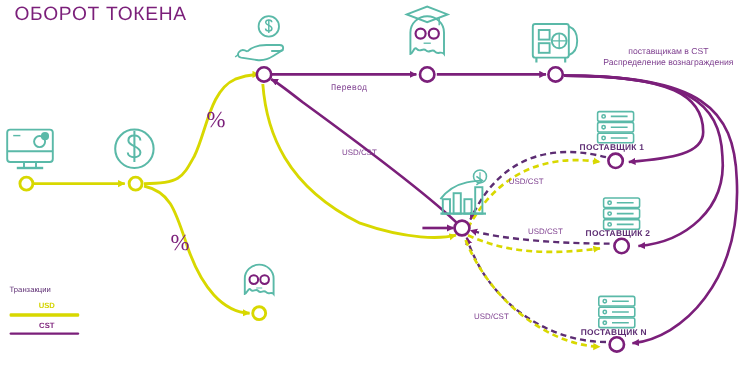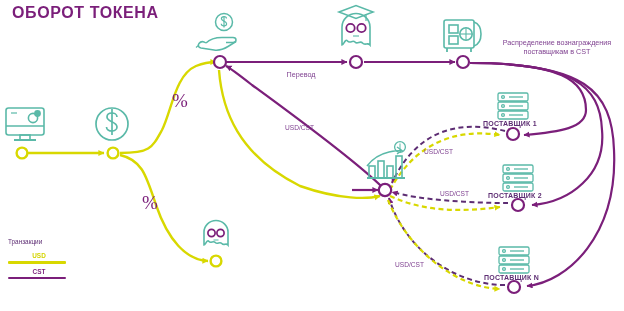--- a/index.html
+++ b/index.html
@@ -2,21 +2,21 @@
 <html><head>
 <meta charset="utf-8">
 <style>
   html,body{margin:0;padding:0;background:#ffffff;}
   body{width:624px;height:311px;overflow:hidden;
        font-family:"Liberation Sans","DejaVu Sans",sans-serif;}
   #stage{position:relative;width:624px;height:311px;background:#fff;}
   #diagram{position:absolute;inset:0;}
   .title{
     position:absolute;left:12px;top:4px;
-    font-size:16px;font-weight:bold;letter-spacing:.6px;
+    font-size:16px;font-weight:normal;letter-spacing:.6px;
     color:#7b1f7a;font-family:"Liberation Sans",sans-serif;
   }
   .lbl{position:absolute;color:#7e3f8f;font-size:7.2px;line-height:1.25;}
   .lbl.center{text-align:center;}
   .lbl-sm{font-size:6.6px;}
   .supplier{
     position:absolute;color:#5d2d73;font-size:7px;font-weight:bold;
     letter-spacing:.2px;white-space:nowrap;
   }
   .legend{position:absolute;left:8px;top:238px;width:62px;}
@@ -184,27 +184,27 @@
         <line x1="510" y1="251" x2="524" y2="251"></line>
       <circle cx="504" cy="260" r="1.4"></circle>
         <line x1="510" y1="260" x2="524" y2="260"></line>
       <circle cx="504" cy="269" r="1.4"></circle>
         <line x1="510" y1="269" x2="524" y2="269"></line>
     </g>
   </svg>
 
   <div class="title">ОБОРОТ ТОКЕНА</div>
 
-  <div class="lbl center" style="left:246px;top:70px;width:110px;">
+  <div class="lbl center" style="left:236px;top:70px;width:110px;font-family:Liberation Mono, monospace;">
     <div>Перевод</div>
   </div>
 
   <div class="lbl center" style="left:492px;top:38px;width:130px;">
+    <div>поставщикам в CST</div>
     <div>Распределение вознаграждения</div>
-    <div>поставщикам в CST</div>
   </div>
 
   <div class="lbl lbl-sm" style="left:285px;top:124px;">USD/CST</div>
   <div class="lbl lbl-sm" style="left:424px;top:148px;">USD/CST</div>
   <div class="lbl lbl-sm" style="left:440px;top:190px;">USD/CST</div>
   <div class="lbl lbl-sm" style="left:395px;top:261px;">USD/CST</div>
 
   <div class="pct" style="left:172px;top:90px;">%</div>
   <div class="pct" style="left:142px;top:192px;">%</div>
 

